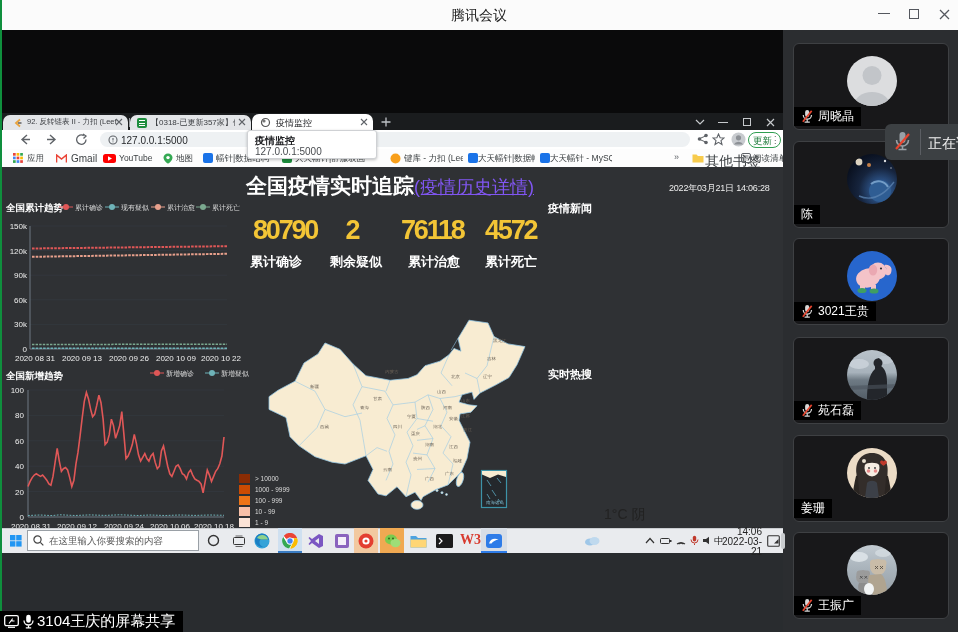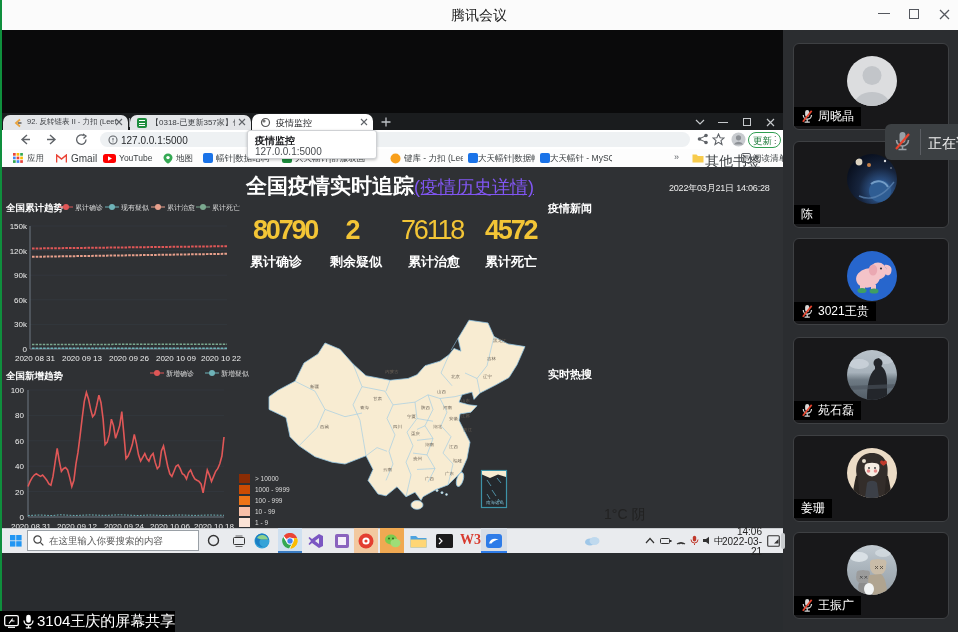--- a/index.html
+++ b/index.html
@@ -159,21 +159,21 @@
 
 <div class="abs" style="left:2px;top:167px;width:781px;height:361px;background:#2f3134"></div>
 
 <div class="abs" style="left:246px;top:172px;font-size:21px;font-weight:bold;color:#fff;white-space:nowrap">全国疫情实时追踪<span style="color:#8156f2;font-weight:normal;text-decoration:underline;font-size:18px">(疫情历史详情)</span></div>
 <div class="abs" style="left:669px;top:182px;font-size:9px;color:#eee;white-space:nowrap;letter-spacing:-0.2px">2022年03月21日 14:06:28</div>
 <div class="abs" style="left:548px;top:201px;font-size:11px;font-weight:bold;color:#fff">疫情新闻</div>
 <div class="abs" style="left:548px;top:367px;font-size:11px;font-weight:bold;color:#fff">实时热搜</div>
 
 <div class="abs" style="left:253px;top:215px;width:90px;font-size:27px;font-weight:bold;color:#f3c536;letter-spacing:-2.2px">80790</div>
 <div class="abs" style="left:318px;top:215px;width:70px;font-size:27px;font-weight:bold;color:#f3c536;text-align:center">2</div>
-<div class="abs" style="left:401px;top:215px;width:90px;font-size:27px;font-weight:normal;color:#f3c536;letter-spacing:-2.2px">76118</div>
+<div class="abs" style="left:401px;top:215px;width:90px;font-size:27px;font-weight:bold;color:#f3c536;letter-spacing:-2.2px">76118</div>
 <div class="abs" style="left:485px;top:215px;width:80px;font-size:27px;font-weight:bold;color:#f3c536;letter-spacing:-2.2px">4572</div>
 <div class="abs" style="left:250px;top:253px;font-size:13px;font-weight:bold;color:#fff">累计确诊</div>
 <div class="abs" style="left:330px;top:253px;font-size:13px;font-weight:bold;color:#fff">剩余疑似</div>
 <div class="abs" style="left:408px;top:253px;font-size:13px;font-weight:bold;color:#fff">累计治愈</div>
 <div class="abs" style="left:485px;top:253px;font-size:13px;font-weight:bold;color:#fff">累计死亡</div>
 
 <div class="abs" style="left:6px;top:202px;font-size:9.5px;font-weight:bold;color:#fff">全国累计趋势</div>
 <svg class="abs" style="left:0;top:167px" width="783" height="361" viewBox="0 0 783 361">
 
   <g font-size="7" fill="#ddd">
@@ -580,21 +580,21 @@
 <div class="abs" style="left:885px;top:124px;width:73px;height:36px;background:#3c4043;border-radius:6px 0 0 6px"></div>
 <svg class="abs" style="left:894px;top:131px" width="17" height="22" viewBox="0 0 17 22">
   <rect x="5.5" y="1" width="6" height="11" rx="3" fill="#9aa0a6"></rect>
   <path d="M2.5 9 a6 6 0 0 0 12 0" fill="none" stroke="#9aa0a6" stroke-width="1.6"></path>
   <path d="M8.5 15 L8.5 18 M4.5 18.5 L12.5 18.5" stroke="#9aa0a6" stroke-width="1.6"></path>
   <path d="M2 18 L15 3" stroke="#e8442e" stroke-width="2.2"></path>
 </svg>
 <div class="abs" style="left:920px;top:129px;width:1px;height:26px;background:#5b5e63"></div>
 <div class="abs" style="left:928px;top:135px;font-size:14px;color:#f0f0f0;white-space:nowrap">正在讲话</div>
 
-<div class="abs" style="left:0;top:611px;height:21px;background:#000;color:#fff;padding:0 0 0 4px;display:flex;align-items:center">
+<div class="abs" style="left:0;top:611px;height:21px;background:#000;color:#fff;padding:0 8px 0 4px;display:flex;align-items:center">
 <svg width="15" height="13" viewBox="0 0 15 13" style="margin-right:4px">
       <rect x="0.7" y="0.7" width="13.6" height="10" rx="1.6" fill="none" stroke="#fff" stroke-width="1.3"></rect>
       <path d="M5 8.5 L8 4.5 L8 6 L10.5 6" stroke="#fff" stroke-width="1.2" fill="none"></path>
       <path d="M4 12.3 L11 12.3" stroke="#fff" stroke-width="1.2"></path>
     </svg>
 <svg width="11" height="15" viewBox="0 0 11 15" style="margin-right:3px">
       <rect x="3.2" y="0.8" width="4.6" height="8" rx="2.3" fill="#fff"></rect>
       <path d="M1 6.5 a4.5 4.5 0 0 0 9 0" fill="none" stroke="#fff" stroke-width="1.3"></path>
       <path d="M5.5 11.5 L5.5 13.4 M2.8 13.9 L8.2 13.9" stroke="#fff" stroke-width="1.3"></path>
     </svg>

